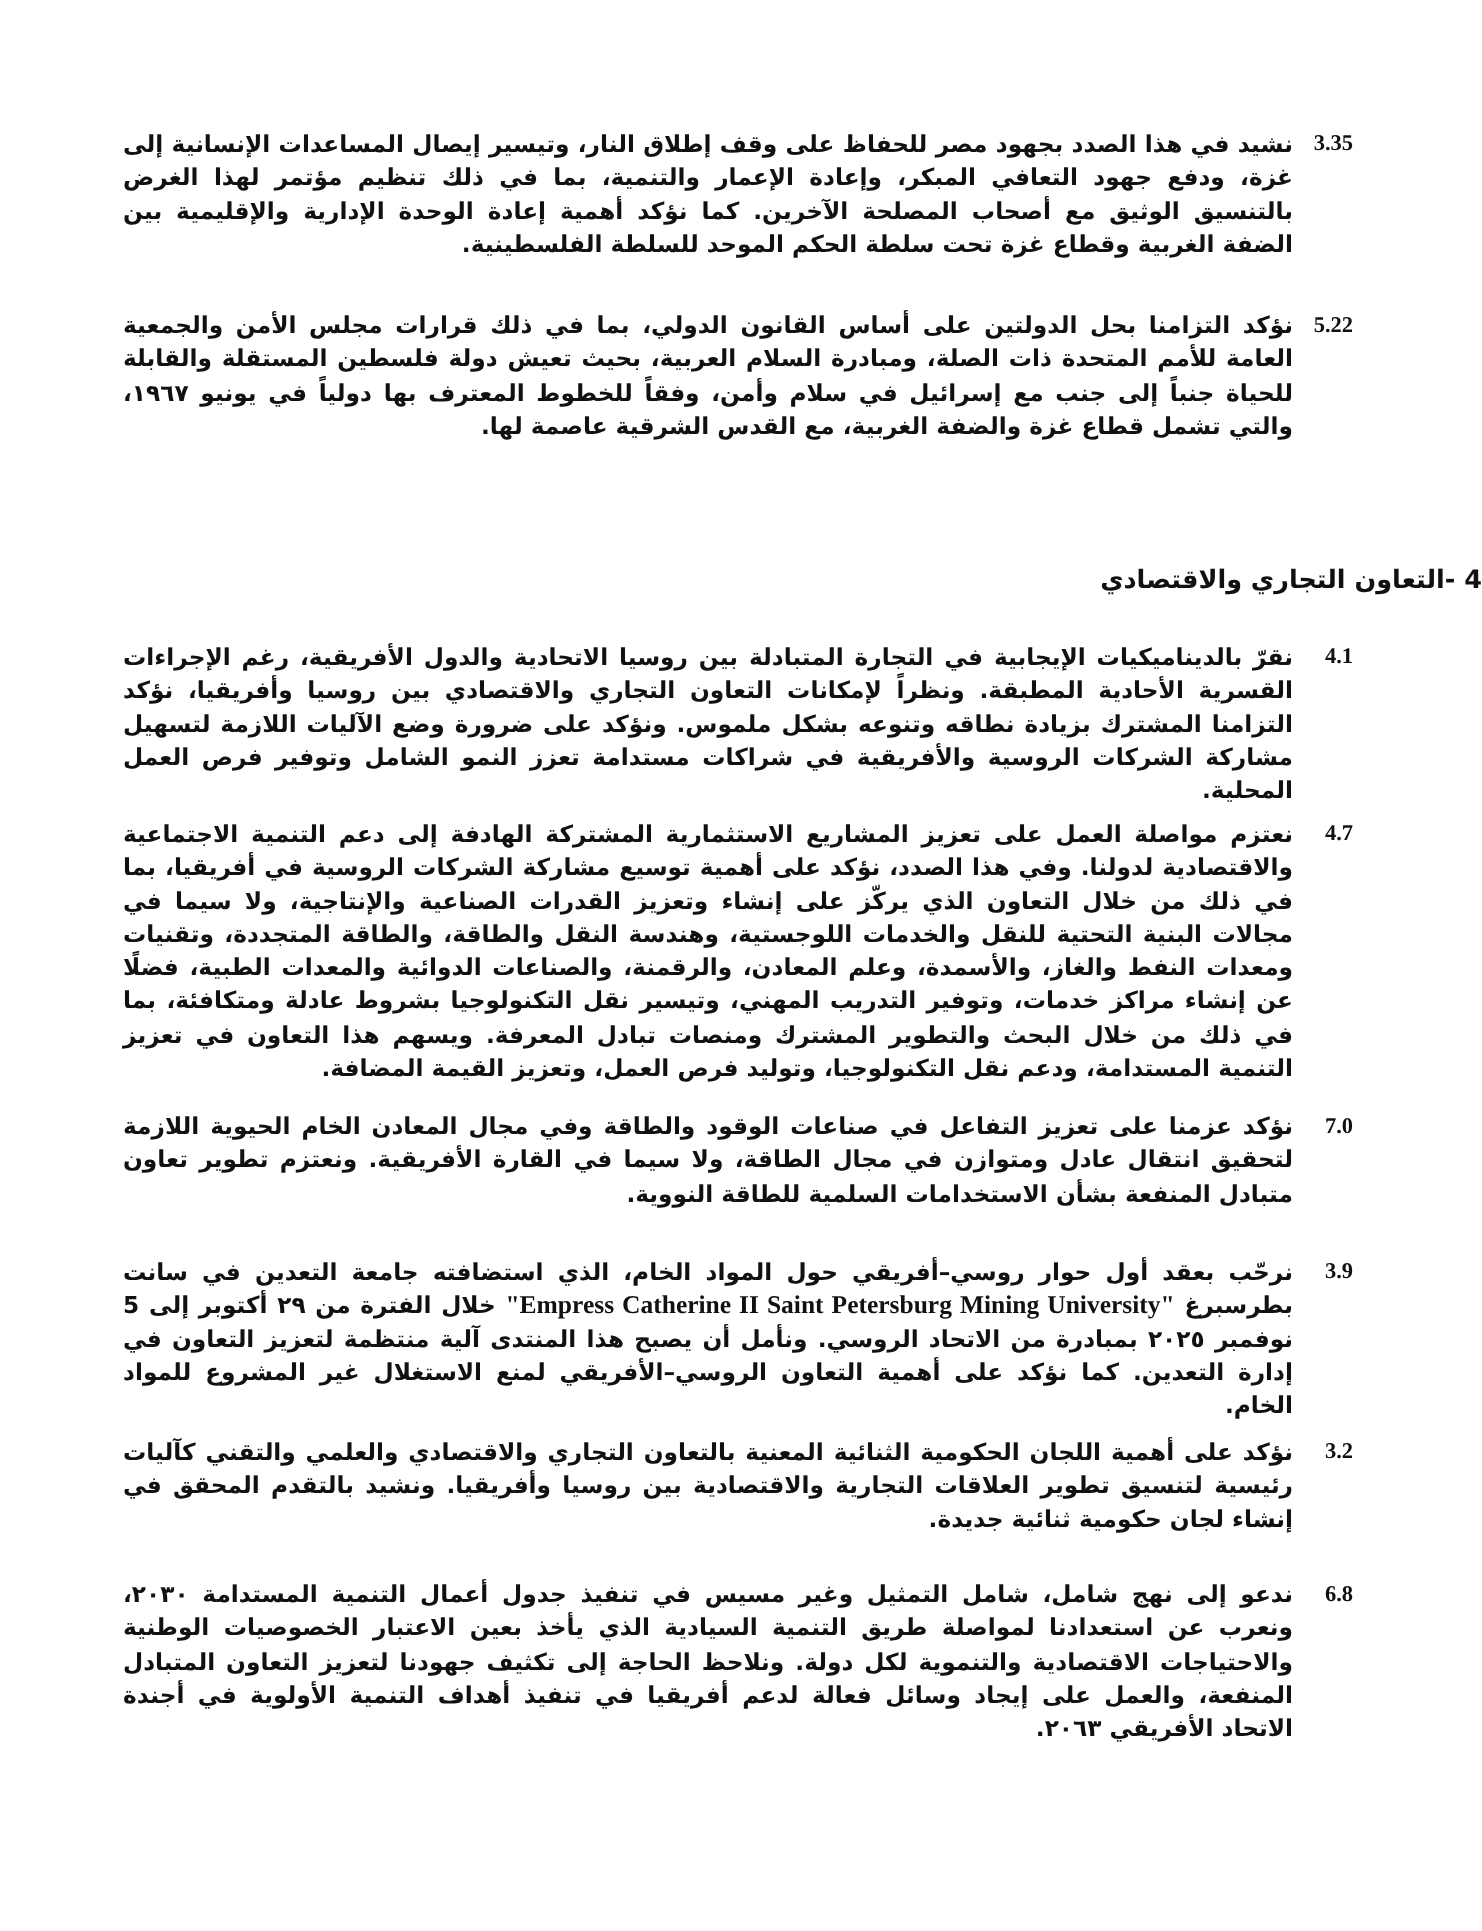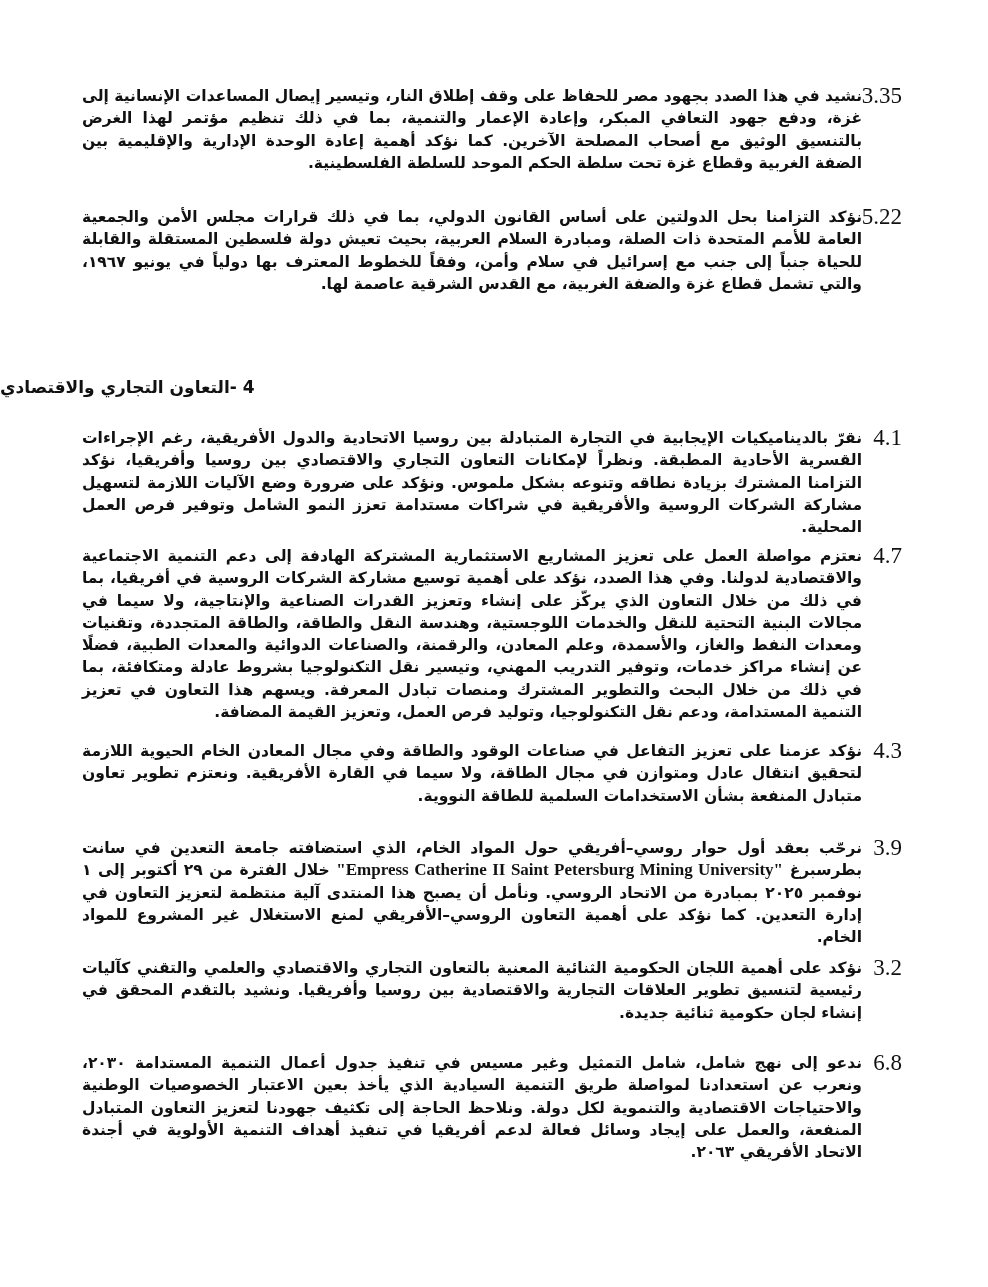--- a/index.html
+++ b/index.html
@@ -19,33 +19,33 @@
     font-weight: bold;
     font-size: 15.5px;
     line-height: 22.3px;
   }
   .para .num {
     position: absolute;
     right: -2px;
     top: 0;
     direction: ltr;
     font-family: "Liberation Serif", serif;
-    font-weight: normal;
-    font-size: 23px;
+    font-weight: bold;
+    font-size: 15px;
   }
   .para .body {
     display: block;
     padding-right: 38px;
     text-indent: 0;
   }
   .heading {
     position: absolute;
     left: 0; width: 988px;
     top: 374px;
-    text-align: left;
+    text-align: right;
     direction: rtl;
     font-weight: bold;
     font-size: 17px;
     line-height: 26px;
   }
   .latin { font-family: "Liberation Serif", serif; font-weight: bold; direction: ltr; unicode-bidi: embed; font-size: 17px; }
 </style>
 </head>
 <body>
 
@@ -67,30 +67,30 @@
     <span class="num">4.1</span>
     <span class="body">نقرّ بالديناميكيات الإيجابية في التجارة المتبادلة بين روسيا الاتحادية والدول الأفريقية، رغم الإجراءات القسرية الأحادية المطبقة. ونظراً لإمكانات التعاون التجاري والاقتصادي بين روسيا وأفريقيا، نؤكد التزامنا المشترك بزيادة نطاقه وتنوعه بشكل ملموس. ونؤكد على ضرورة وضع الآليات اللازمة لتسهيل مشاركة الشركات الروسية والأفريقية في شراكات مستدامة تعزز النمو الشامل وتوفير فرص العمل المحلية.</span>
   </div>
 
   <div class="para" style="top:545px;">
     <span class="num">4.7</span>
     <span class="body">نعتزم مواصلة العمل على تعزيز المشاريع الاستثمارية المشتركة الهادفة إلى دعم التنمية الاجتماعية والاقتصادية لدولنا. وفي هذا الصدد، نؤكد على أهمية توسيع مشاركة الشركات الروسية في أفريقيا، بما في ذلك من خلال التعاون الذي يركّز على إنشاء وتعزيز القدرات الصناعية والإنتاجية، ولا سيما في مجالات البنية التحتية للنقل والخدمات اللوجستية، وهندسة النقل والطاقة، والطاقة المتجددة، وتقنيات ومعدات النفط والغاز، والأسمدة، وعلم المعادن، والرقمنة، والصناعات الدوائية والمعدات الطبية، فضلًا عن إنشاء مراكز خدمات، وتوفير التدريب المهني، وتيسير نقل التكنولوجيا بشروط عادلة ومتكافئة، بما في ذلك من خلال البحث والتطوير المشترك ومنصات تبادل المعرفة. ويسهم هذا التعاون في تعزيز التنمية المستدامة، ودعم نقل التكنولوجيا، وتوليد فرص العمل، وتعزيز القيمة المضافة.</span>
   </div>
 
   <div class="para" style="top:740px;">
-    <span class="num">4.3</span>
+    <span class="num">7.0</span>
     <span class="body">نؤكد عزمنا على تعزيز التفاعل في صناعات الوقود والطاقة وفي مجال المعادن الخام الحيوية اللازمة لتحقيق انتقال عادل ومتوازن في مجال الطاقة، ولا سيما في القارة الأفريقية. ونعتزم تطوير تعاون متبادل المنفعة بشأن الاستخدامات السلمية للطاقة النووية.</span>
   </div>
 
   <div class="para" style="top:837px;">
     <span class="num">3.9</span>
     <span class="body">
       <span>نرحّب بعقد أول حوار روسي–أفريقي حول المواد الخام، الذي استضافته جامعة التعدين في سانت بطرسبرغ</span>
       <span class="latin">"Empress Catherine II Saint Petersburg Mining University"</span>
-      <span>خلال الفترة من ٢٩ أكتوبر إلى ١ نوفمبر ٢٠٢٥ بمبادرة من الاتحاد الروسي. ونأمل أن يصبح هذا المنتدى آلية منتظمة لتعزيز التعاون في إدارة التعدين. كما نؤكد على أهمية التعاون الروسي–الأفريقي لمنع الاستغلال غير المشروع للمواد الخام.</span>
+      <span>خلال الفترة من ٢٩ أكتوبر إلى 5 نوفمبر ٢٠٢٥ بمبادرة من الاتحاد الروسي. ونأمل أن يصبح هذا المنتدى آلية منتظمة لتعزيز التعاون في إدارة التعدين. كما نؤكد على أهمية التعاون الروسي–الأفريقي لمنع الاستغلال غير المشروع للمواد الخام.</span>
     </span>
   </div>
 
   <div class="para" style="top:957px;">
     <span class="num">3.2</span>
     <span class="body">نؤكد على أهمية اللجان الحكومية الثنائية المعنية بالتعاون التجاري والاقتصادي والعلمي والتقني كآليات رئيسية لتنسيق تطوير العلاقات التجارية والاقتصادية بين روسيا وأفريقيا. ونشيد بالتقدم المحقق في إنشاء لجان حكومية ثنائية جديدة.</span>
   </div>
 
   <div class="para" style="top:1052px;">
     <span class="num">6.8</span>

